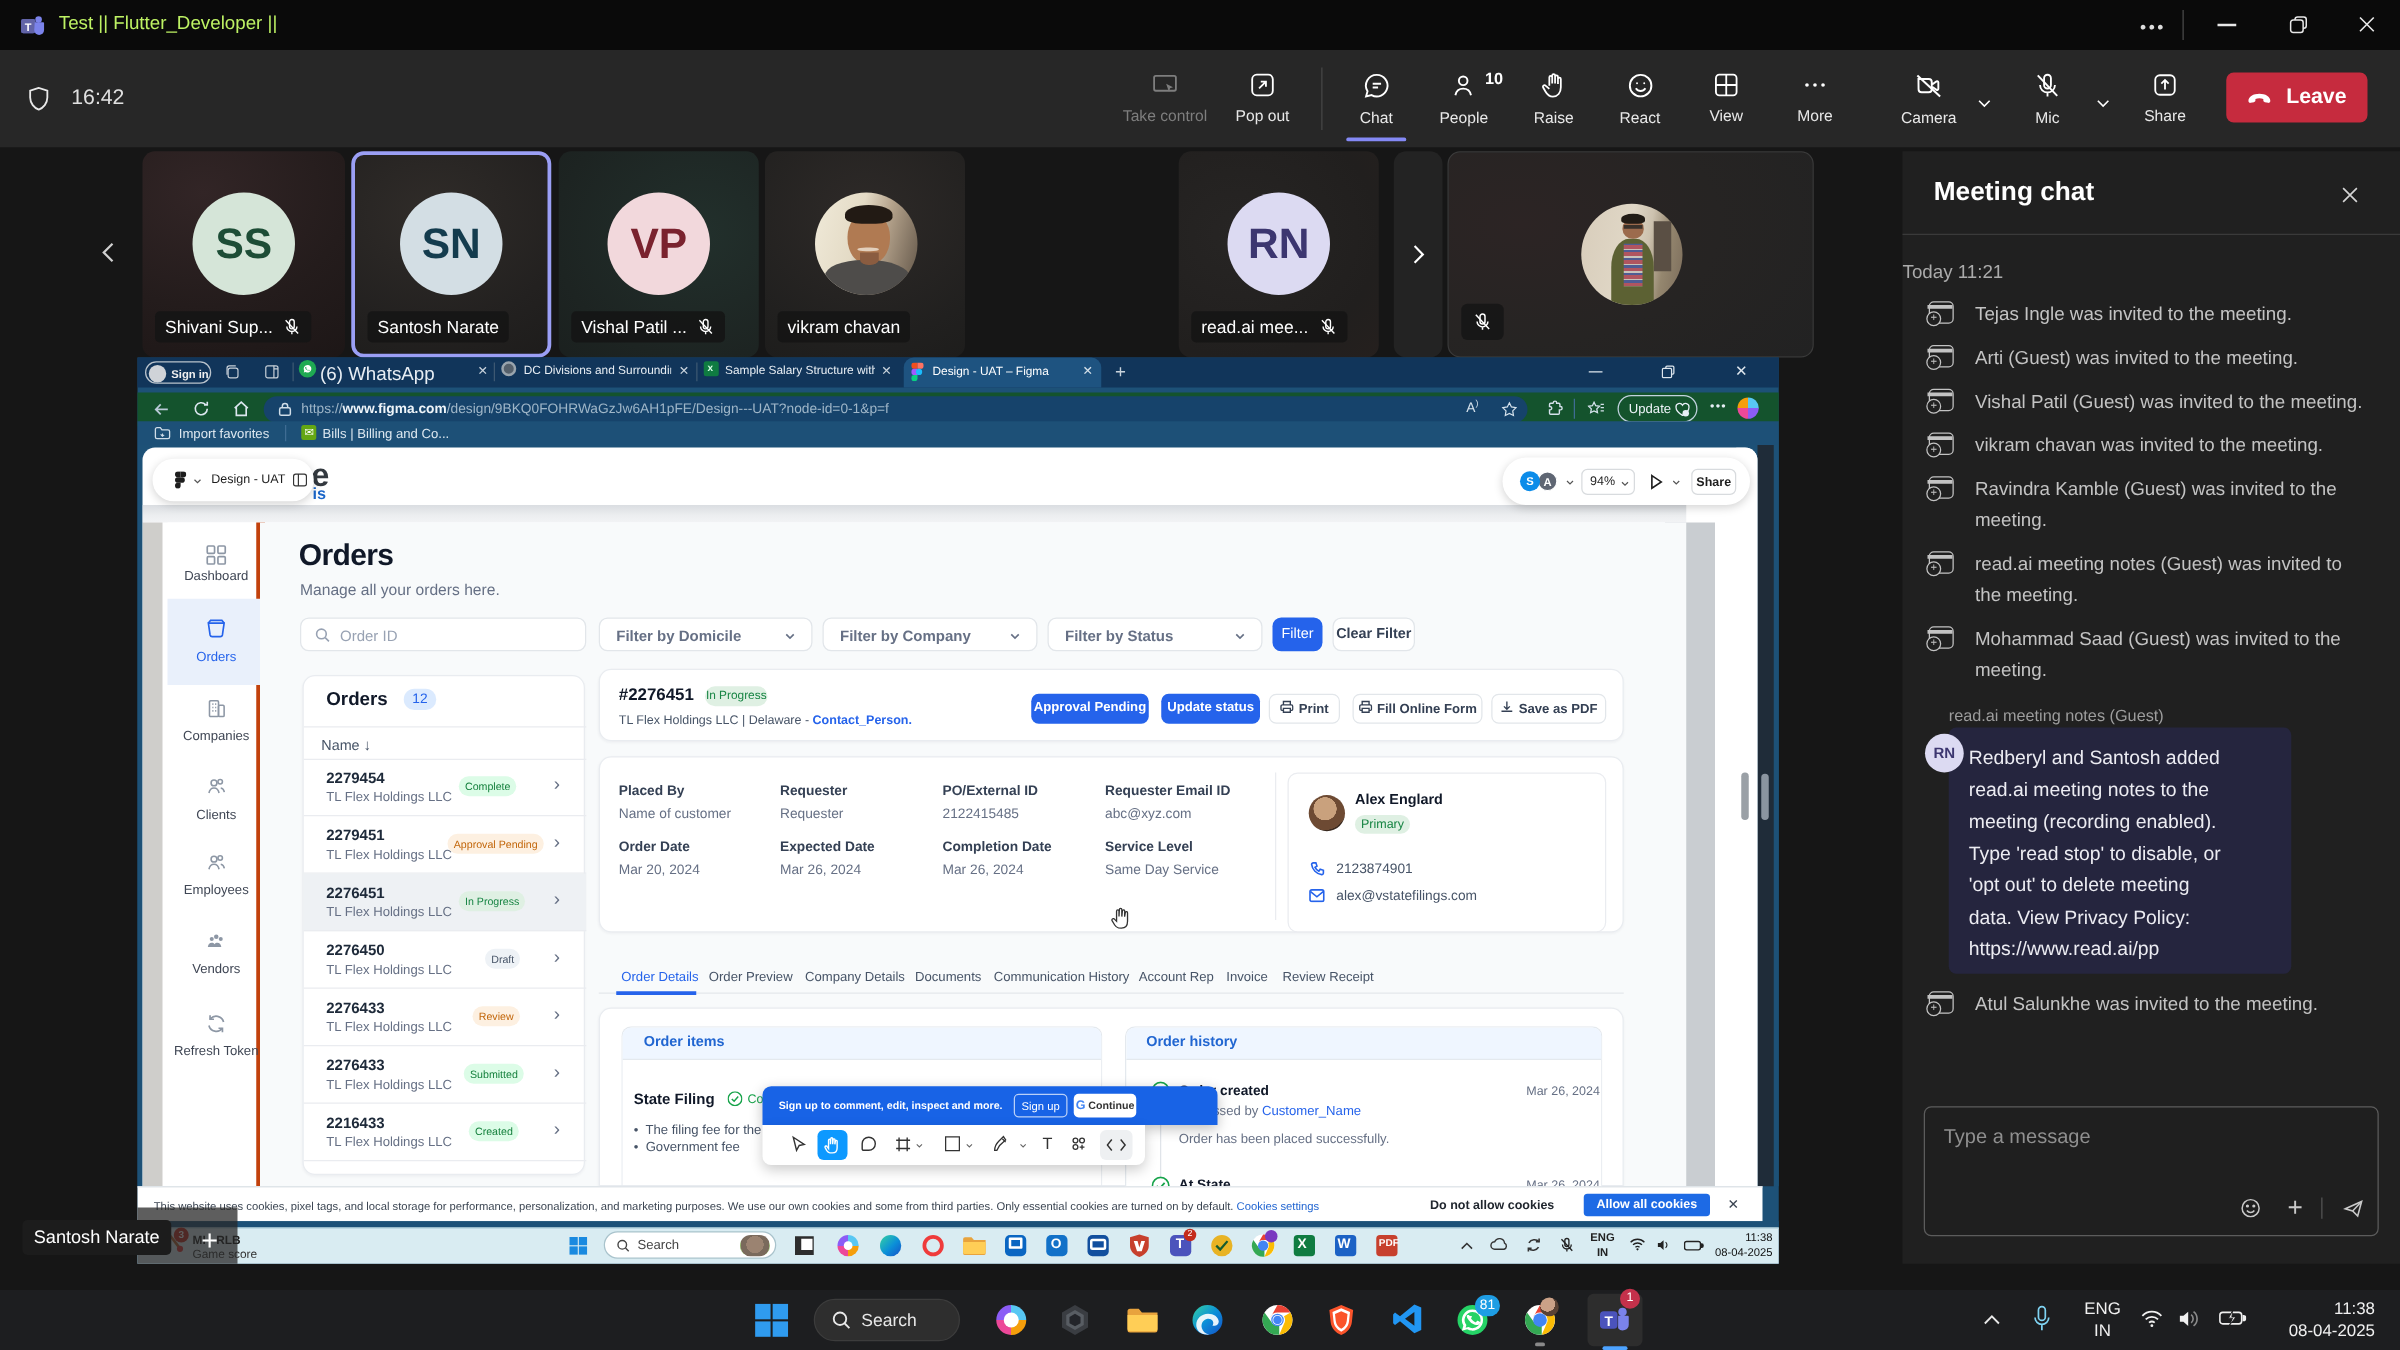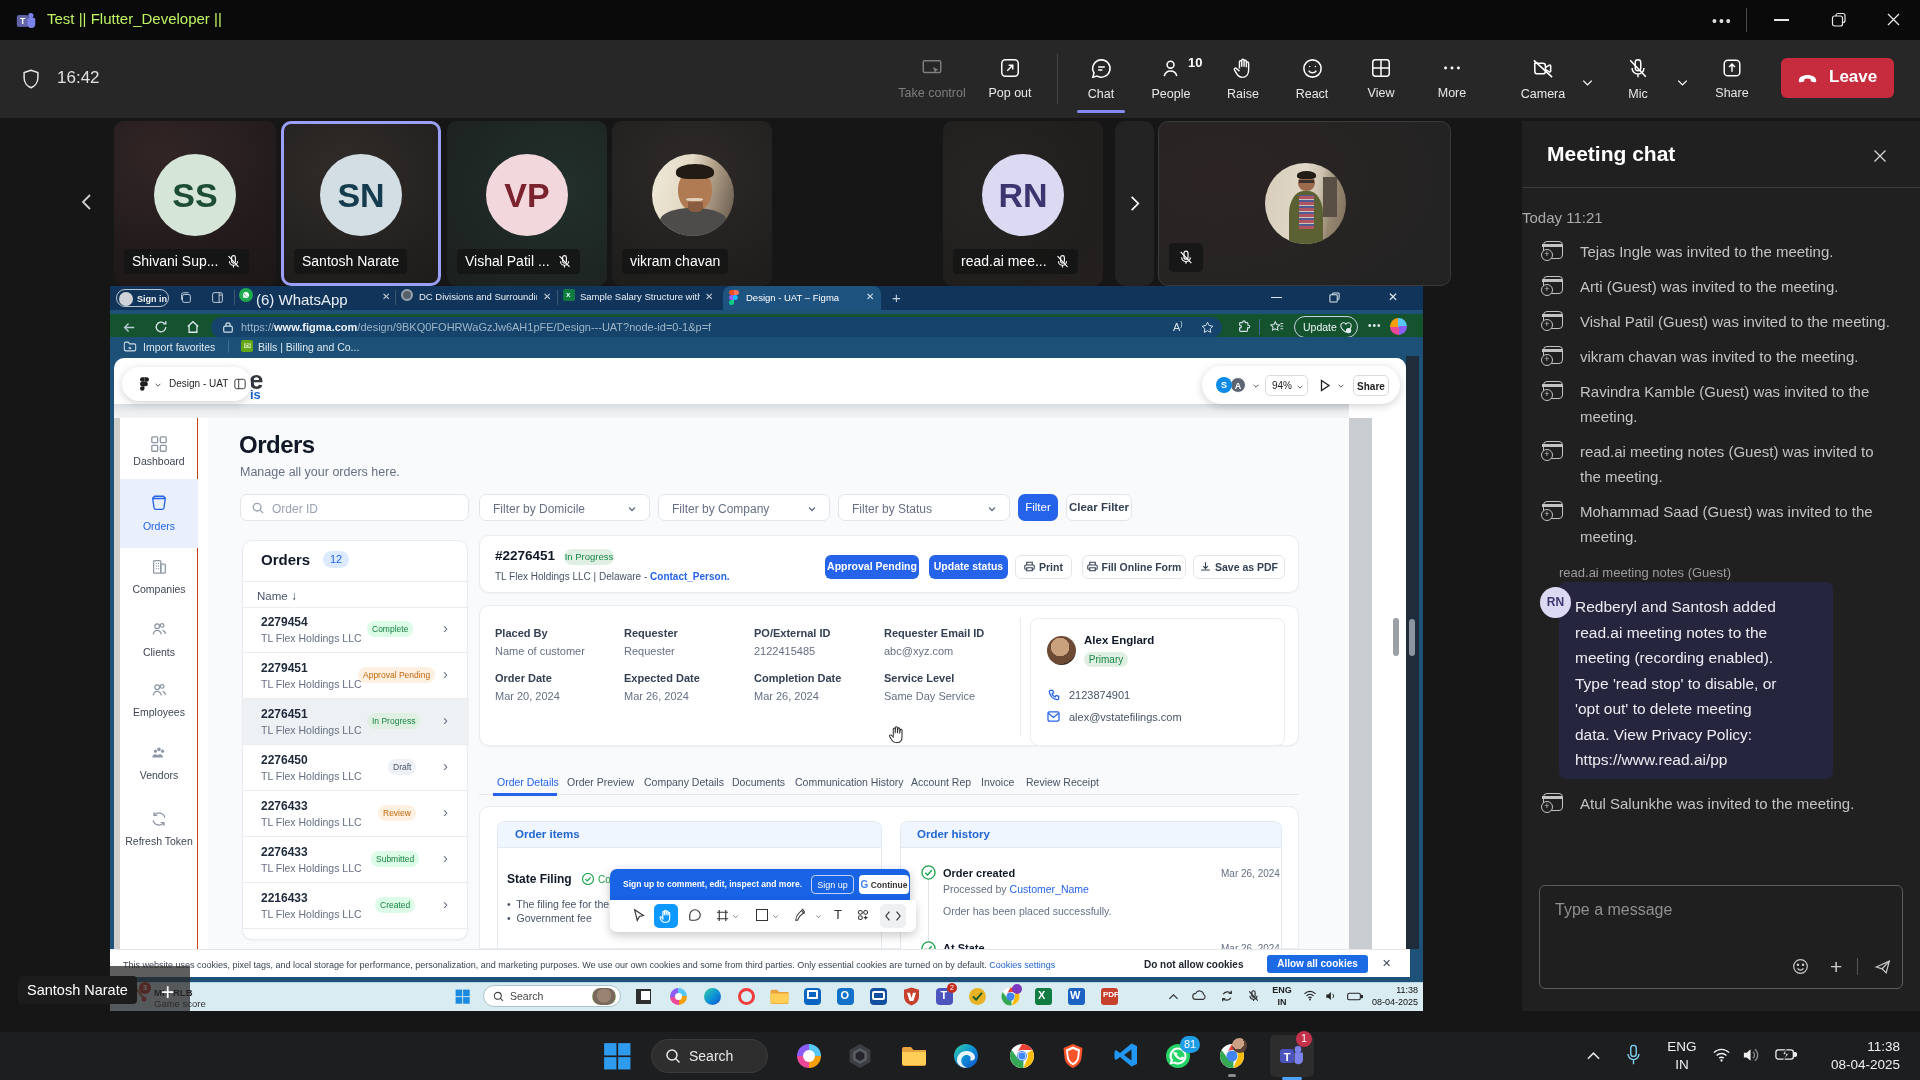--- a/index.html
+++ b/index.html
@@ -16,21 +16,21 @@
 
 .tile { position:absolute; top:3px; height:165px; border-radius:10px; overflow:hidden; }
 .tlabel { position:absolute; left:10px; bottom:12px; height:25px; background:rgba(20,20,20,.88); border-radius:4px; color:#fff; font-size:14px; line-height:25px; padding:0 8px; white-space:nowrap; }
 .avini { position:absolute; top:33px; width:82px; height:82px; border-radius:50%; text-align:center; font-size:34px; font-weight:bold; line-height:82px; }
 
 #chat { left:1522px; top:121px; width:398px; height:890px; background:#202020; color:#c9c9c9; }
 
 #share { left:110px; top:286px; width:1313px; height:725px; background:#1d5177; }
 .sbt { position:absolute; left:0; width:78px; text-align:center; font-size:10.5px; color:#3f4654; }
 .fsel { top:76px; height:27px; background:#fff; border:1px solid #e2e6ea; border-radius:7px; }
-.fsel span { position:absolute; left:13px; top:7px; font-size:12px; color:#667085; }
+.fsel span { position:absolute; left:13px; top:7px; font-size:12px; color:#667085;font-weight:bold; }
 .fsel .chev { position:absolute; right:12px; top:9px; }
 .card { background:#fff; border:1px solid #e9ecf0; border-radius:10px; box-shadow:0 1px 2px rgba(16,24,40,.04); }
 .orow { position:absolute; left:0; width:226px; height:46px; border-bottom:1px solid #eaecf0; }
 .orow b { position:absolute; left:18px; top:8px; font-size:12px; color:#1d2939; }
 .orow i { position:absolute; left:18px; top:25px; font-size:10.5px; font-style:normal; color:#667085; }
 .orow em { position:absolute; left:124px; top:14px; height:16px; padding:0 5px; border-radius:8px; font-style:normal; font-size:8.5px; line-height:16px; }
 .orow u { position:absolute; left:200px; top:12px; font-size:15px; color:#667085; text-decoration:none; }
 .bbtn { top:19px; height:24px; background:#fff; border:1px solid #e2e6ea; border-radius:6px; font-size:10.5px; font-weight:bold; color:#344054; text-align:center; line-height:22px; }
 .dlab { position:absolute; font-size:11px; font-weight:bold; color:#344054; }
 .dval { position:absolute; font-size:11px; color:#667085; }
@@ -357,21 +357,21 @@
         <div class="abs" style="left:135px;top:7px;font-size:26px;font-weight:bold;color:#33393f">e</div>
         <div class="abs" style="left:136px;top:29px;font-size:13px;font-weight:bold;color:#1b66c9">is</div>
 
         <div class="abs" style="left:0;top:46px;width:1235px;height:14px;background:linear-gradient(180deg,#dadde1 0%,#eceef0 60%,#f2f3f5 100%)"></div>
 
         <div class="abs" style="left:0;top:60px;width:16px;height:531px;background:#cfcecb"></div>
         <div class="abs" style="left:1218px;top:60px;width:40px;height:531px;background:#c9cdd1"></div>
         <div class="abs" style="left:1275px;top:0;width:17px;height:591px;background:#fff"></div>
         <div class="abs" style="left:1279px;top:260px;width:6px;height:38px;background:#9aa0a6;border-radius:3px"></div>
 
-        <div class="abs" id="sbar" style="left:6px;top:60px;width:78px;height:531px;background:#fff;border-right:1px solid #c2410c">
+        <div class="abs" id="sbar" style="left:20px;top:60px;width:78px;height:531px;background:#fff;border-right:7px solid #c2410c">
           <div class="abs" style="left:0;top:61px;width:78px;height:69px;background:#e9f0fb"></div>
           <svg class="abs" style="left:30px;top:17px" width="18" height="18" viewBox="0 0 20 20" fill="none" stroke="#8d97a5" stroke-width="1.5">
               <rect x="2" y="2" width="6.5" height="6.5" rx="1"></rect>
               <rect x="11.5" y="2" width="6.5" height="6.5" rx="1"></rect>
               <rect x="2" y="11.5" width="6.5" height="6.5" rx="1"></rect>
               <rect x="11.5" y="11.5" width="6.5" height="6.5" rx="1"></rect>
             </svg>
           <div class="sbt" style="top:37px">Dashboard</div>
           <svg class="abs" style="left:30px;top:76px" width="18" height="18" viewBox="0 0 20 20" fill="none" stroke="#2563eb" stroke-width="1.5">
               <path d="M3 5h14l-1.5 10.5a2 2 0 0 1-2 1.5H6.5a2 2 0 0 1-2-1.5z"></path>
@@ -591,21 +591,21 @@
               <div class="abs" style="left:42px;top:61px;font-size:10.5px;color:#667085">Processed by <span style="color:#2563eb">Customer_Name</span></div>
               <div class="abs" style="left:42px;top:83px;font-size:10.5px;color:#667085">Order has been placed successfully.</div>
               <svg class="abs" style="left:20px;top:119px" width="15" height="15" viewBox="0 0 16 16">
                   <circle cx="8" cy="8" r="7" fill="#fff" stroke="#16a34a" stroke-width="1.4"></circle>
                   <path d="M4.6 8.2 7 10.6 11.4 5.6" fill="none" stroke="#16a34a" stroke-width="1.5"></path>
                 </svg>
               <div class="abs" style="left:42px;top:120px;font-size:11px;font-weight:bold;color:#101828">At State</div>
               <div class="abs" style="left:320px;top:121px;font-size:10px;color:#667085">Mar 26, 2024</div>
             </div>
 
-            <div class="abs" style="left:130px;top:62px;width:300px;height:31px;background:#1863e6;border-radius:7px 7px 0 0;box-shadow:0 3px 10px rgba(0,0,0,.25)">
+            <div class="abs" style="left:130px;top:62px;width:364px;height:31px;background:#1863e6;border-radius:7px 7px 0 0;box-shadow:0 3px 10px rgba(0,0,0,.25)">
               <div class="abs" style="left:13px;top:10px;font-size:8.5px;font-weight:bold;color:#fff">Sign up to comment, edit, inspect and more.</div>
               <div class="abs" style="left:201px;top:6px;width:43px;height:19px;border:1px solid rgba(255,255,255,.7);border-radius:4px;color:#fff;font-size:9px;text-align:center;line-height:19px">Sign up</div>
               <div class="abs" style="left:249px;top:6px;width:50px;height:19px;background:#fff;border-radius:4px;font-size:8.5px;font-weight:bold;color:#333;text-align:center;line-height:19px"><span style="color:#4285f4;font-size:10px">G</span> Continue</div>
             </div>
 
             <div class="abs" style="left:130px;top:93px;width:306px;height:32px;background:#fff;border-radius:0 0 7px 7px;box-shadow:0 4px 10px rgba(0,0,0,.2)">
               <svg class="abs" style="left:22px;top:8px" width="14" height="15" viewBox="0 0 16 17" fill="none" stroke="#333" stroke-width="1.3">
                   <path d="M3 2l10 6.5-4.6 1L6 14z"></path>
                 </svg>
               <div class="abs" style="left:44px;top:4px;width:24px;height:24px;background:#0d99ff;border-radius:5px"></div>

